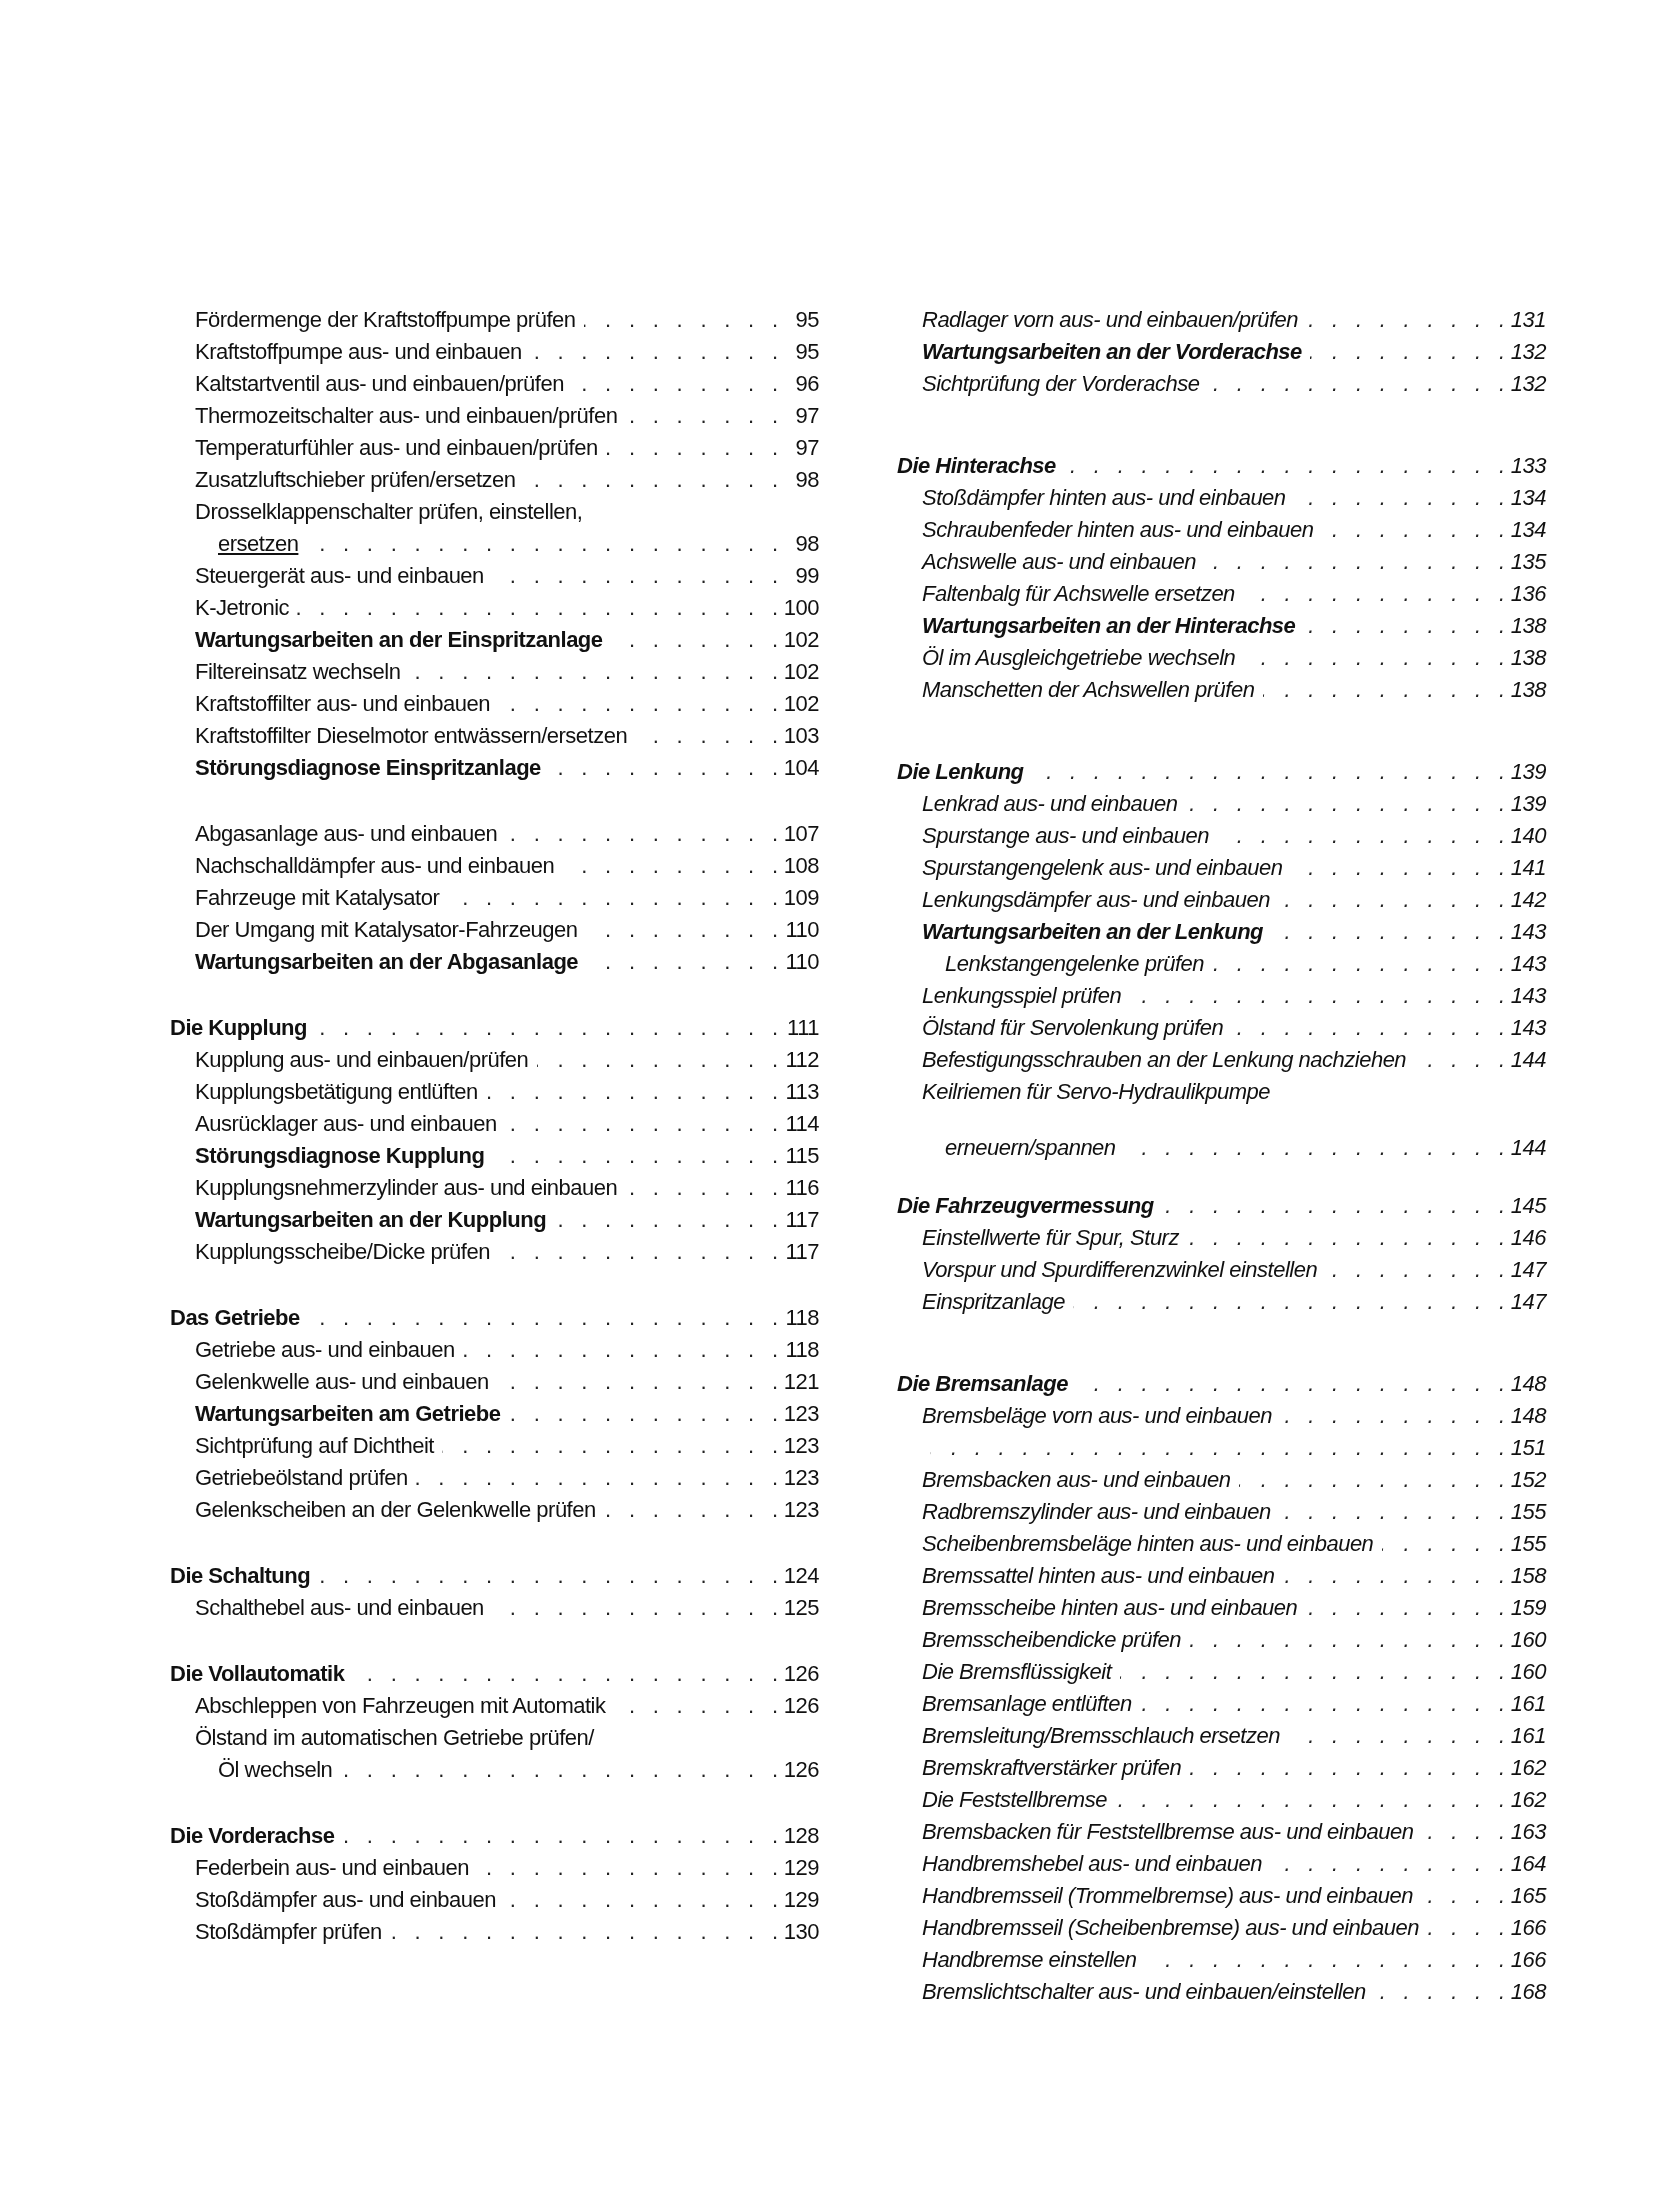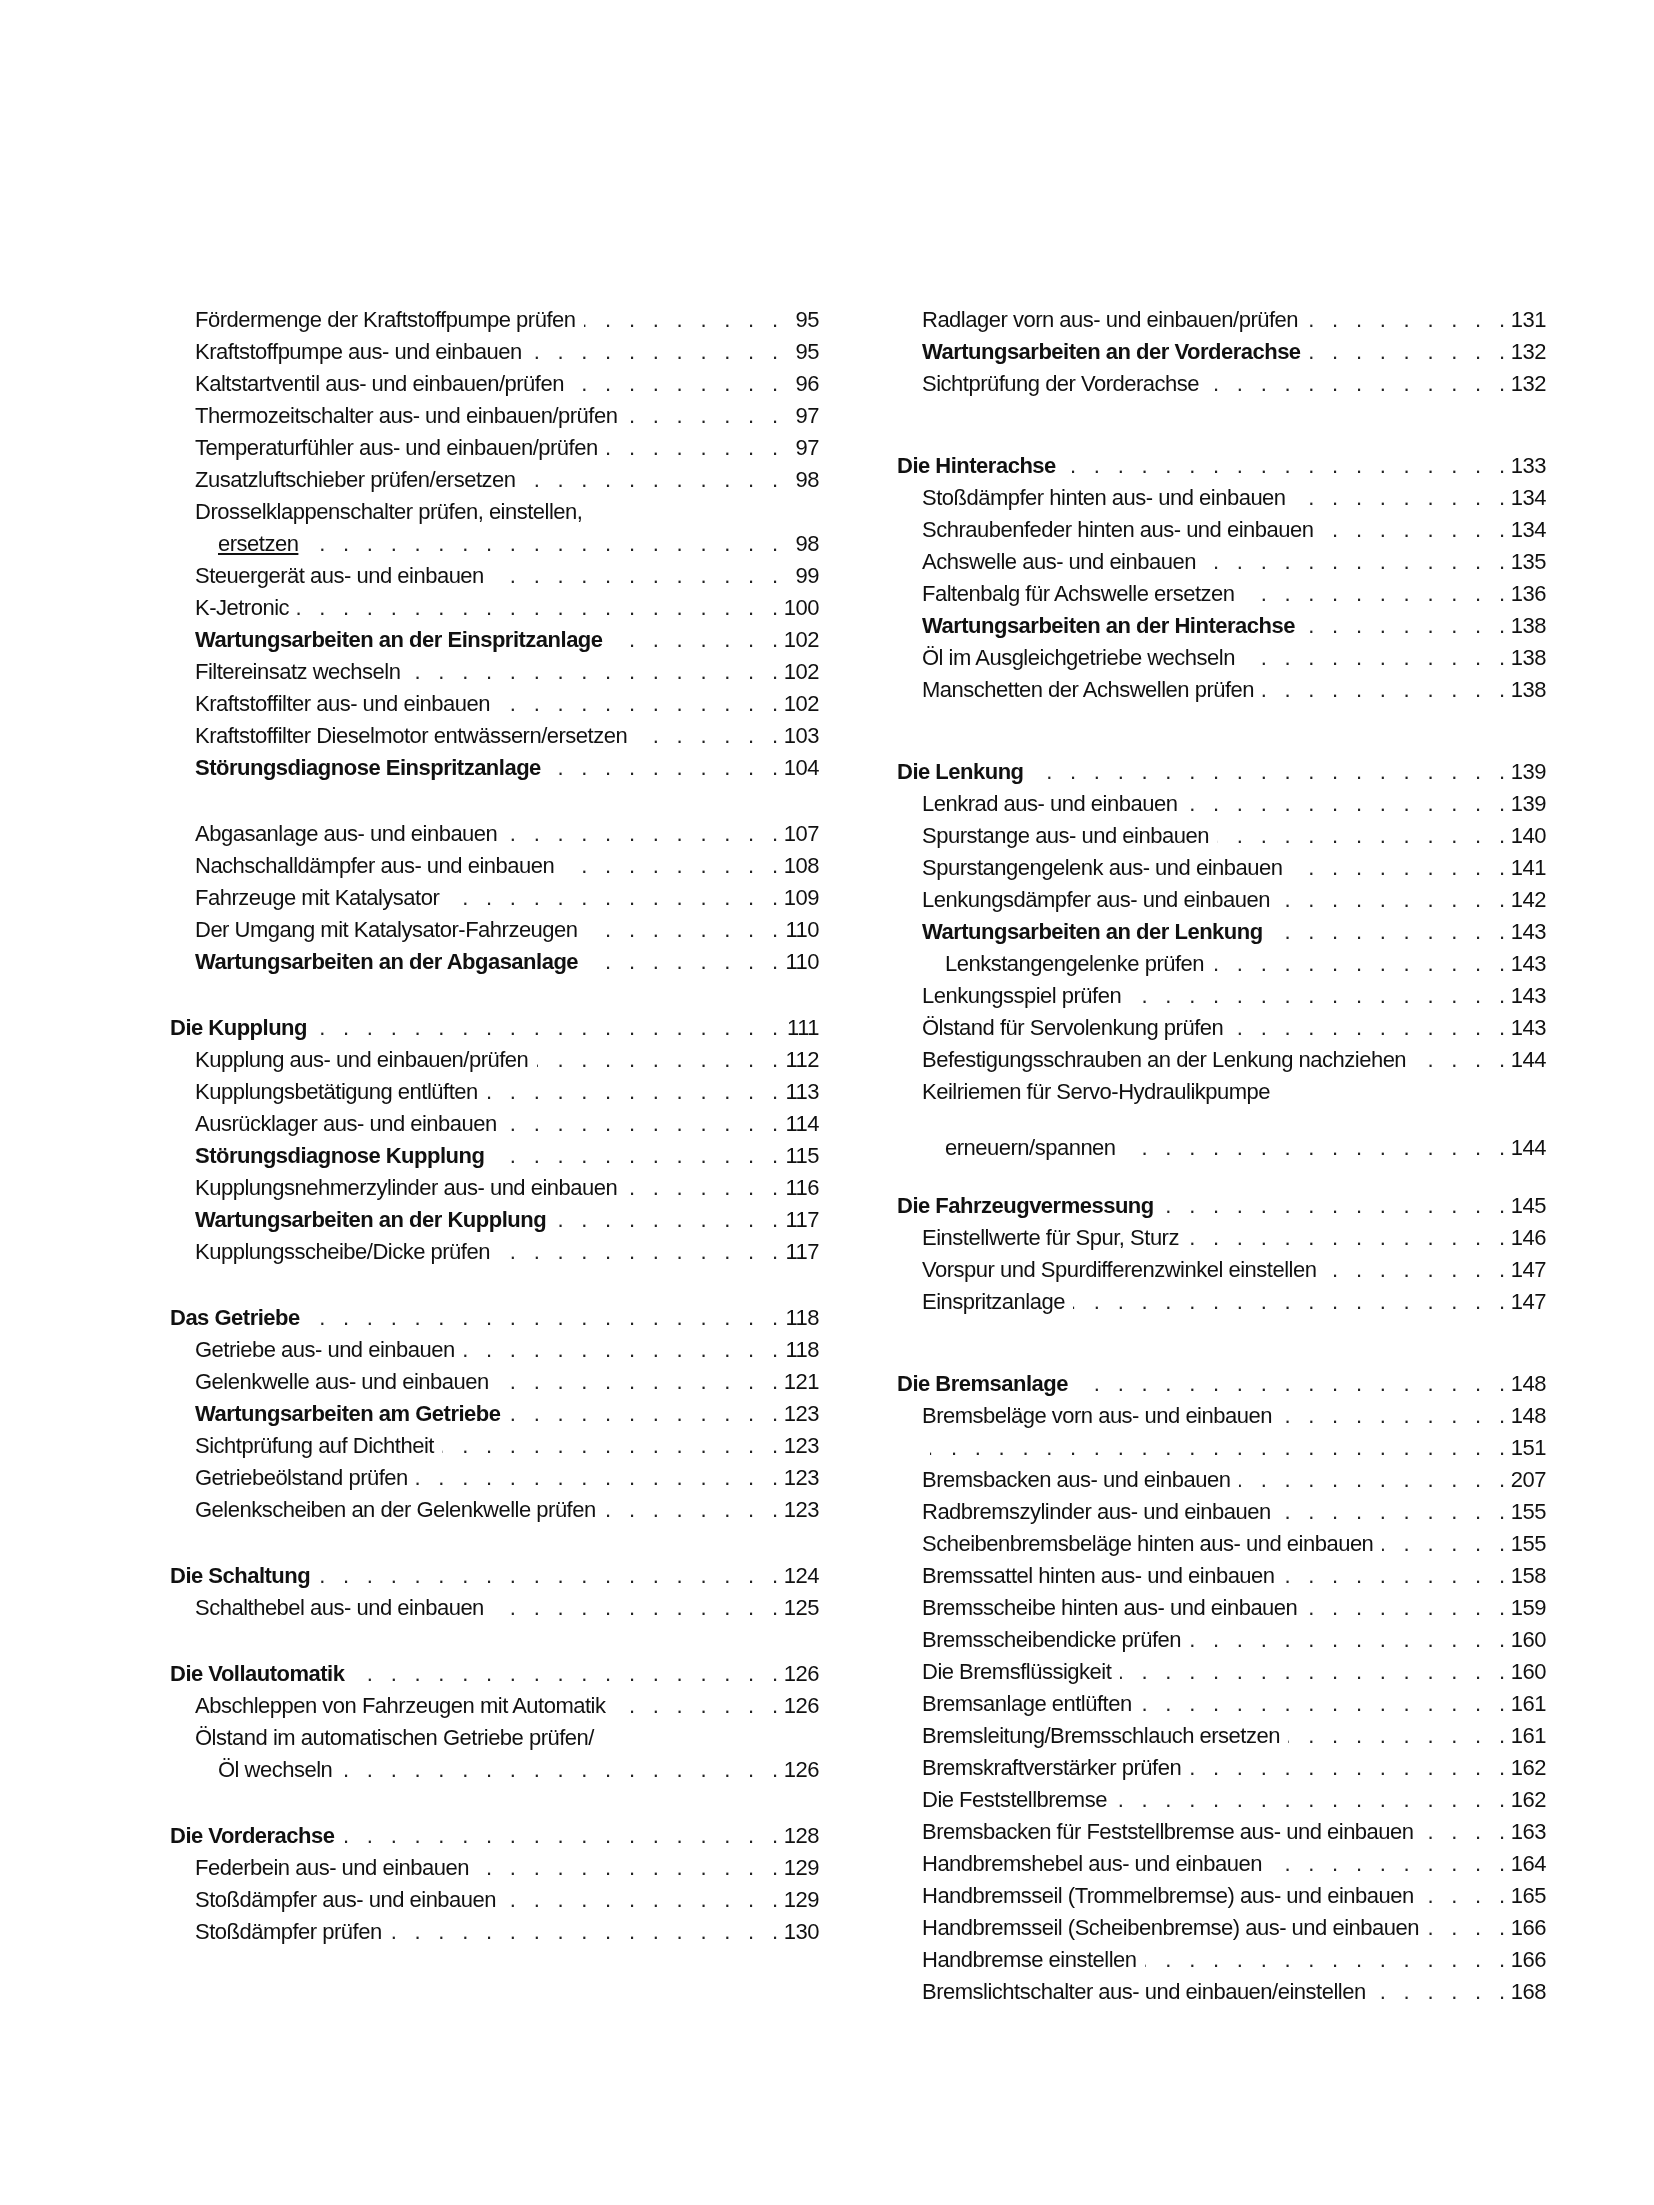--- a/index.html
+++ b/index.html
@@ -1,20 +1,20 @@
 <!DOCTYPE html>
 <html style="font-size:13.2px"><head>
 <meta charset="utf-8">
 <style>
   html, body { margin:0; padding:0; background:#ffffff; }
   body { width:1654px; height:2205px; position:relative; overflow:hidden;
          font-family:"Liberation Sans", sans-serif; color:#111111; }
   .col { position:absolute; top:304px; }
   .col-left { left:170px; width:649px; }
-  .col-right { left:897px; width:649px; }
+  .col-right { left:897px; width:649px;font-style:italic; }
   .row { display:flex; align-items:baseline; height:32px; font-size:22px;
          line-height:32px; letter-spacing:-0.5px; white-space:nowrap; }
   .row.head { font-weight:bold; }
   .row.sub { padding-left:25px; }
   .row .t { flex:0 0 auto; }
   .row .d { flex:1 1 auto; overflow:hidden; margin:0 5px 0 8.3px;
             color:#222; letter-spacing:0; font-weight:normal; }
   .row .d::before { content:". . . . . . . . . . . . . . . . . . . . . . . . . . . . . . . . . . . . . . . . . . . . . . . . . . . . . . . . . . . . . . . . . . .";
             word-spacing:11.6px; direction:rtl; }
   .row .d { direction:rtl; text-align:right; }
@@ -402,21 +402,21 @@
       <span class="d"></span>
       <span class="p">148</span>
     </div>
     <div class="row sub">
       <span class="d"></span>
       <span class="p">151</span>
     </div>
     <div class="row sub">
       <span class="t">Bremsbacken aus- und einbauen</span>
       <span class="d"></span>
-      <span class="p">207</span>
+      <span class="p">152</span>
     </div>
     <div class="row sub">
       <span class="t">Radbremszylinder aus- und einbauen</span>
       <span class="d"></span>
       <span class="p">155</span>
     </div>
     <div class="row sub">
       <span class="t">Scheibenbremsbeläge hinten aus- und einbauen</span>
       <span class="d"></span>
       <span class="p">155</span>

